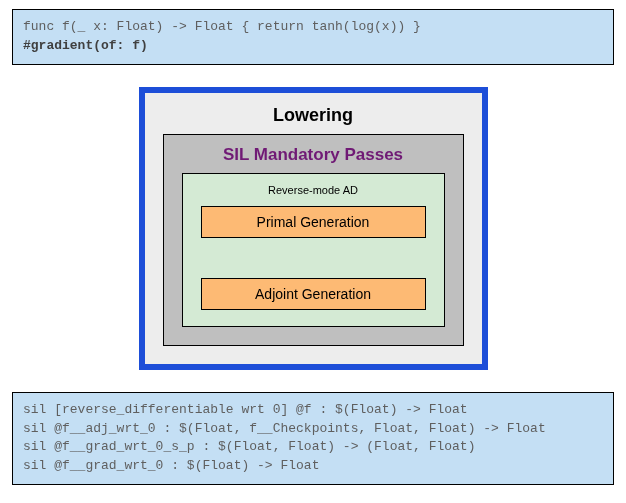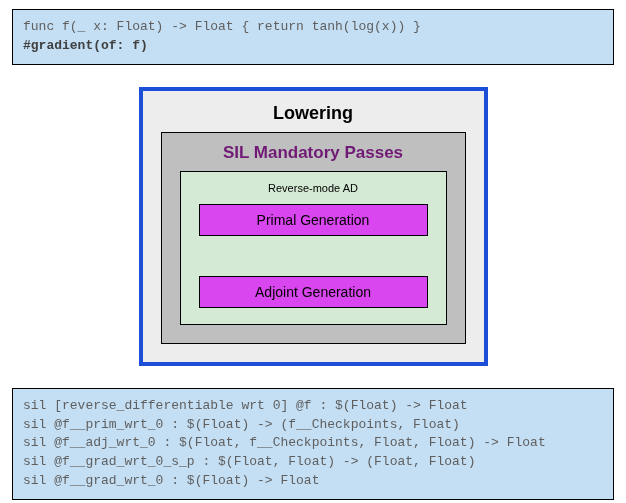--- a/index.html
+++ b/index.html
@@ -29,21 +29,21 @@
   }
   .diagram-area {
     display: flex;
     justify-content: center;
     margin-top: 22px;
     margin-bottom: 22px;
   }
   .outer-box {
     width: 349px;
     background: #ededed;
-    border: 4px solid #1d4ed8;
+    border: 6px solid #1d4ed8;
     padding: 12px 18px 18px 18px;
     text-align: center;
   }
   .outer-title {
     font-size: 18px;
     font-weight: 700;
     margin-bottom: 8px;
   }
   .mid-box {
     background: #bfbfbf;
@@ -61,21 +61,21 @@
     border: 1px solid #000;
     padding: 10px 18px 16px 18px;
   }
   .inner-title {
     font-size: 11px;
     font-weight: 400;
     margin-bottom: 10px;
     color: #000;
   }
   .stage-box {
-    background: #d946ef;
+    background: #fdba74;
     border: 1px solid #000;
     padding: 7px 0;
     font-size: 14px;
     color: #000;
     margin-bottom: 10px;
   }
   .stage-box:last-child { margin-bottom: 0; margin-top: 40px; }
 </style>
 </head>
 <body>
@@ -94,17 +94,16 @@
         <div class="inner-title">Reverse-mode AD</div>
         <div class="stage-box">Primal Generation</div>
         <div class="stage-box">Adjoint Generation</div>
       </div>
     </div>
   </div>
 </div>
 
 <div class="code-box bottom-box">
   <div>sil [reverse_differentiable wrt 0] @f : $(Float) -&gt; Float</div>
-  <div>sil @f__prim_wrt_0 : $(Float) -&gt; (f__Checkpoints, Float)</div>
   <div>sil @f__adj_wrt_0 : $(Float, f__Checkpoints, Float, Float) -&gt; Float</div>
   <div>sil @f__grad_wrt_0_s_p : $(Float, Float) -&gt; (Float, Float)</div>
   <div>sil @f__grad_wrt_0 : $(Float) -&gt; Float</div>
 </div>
 
 </body></html>

